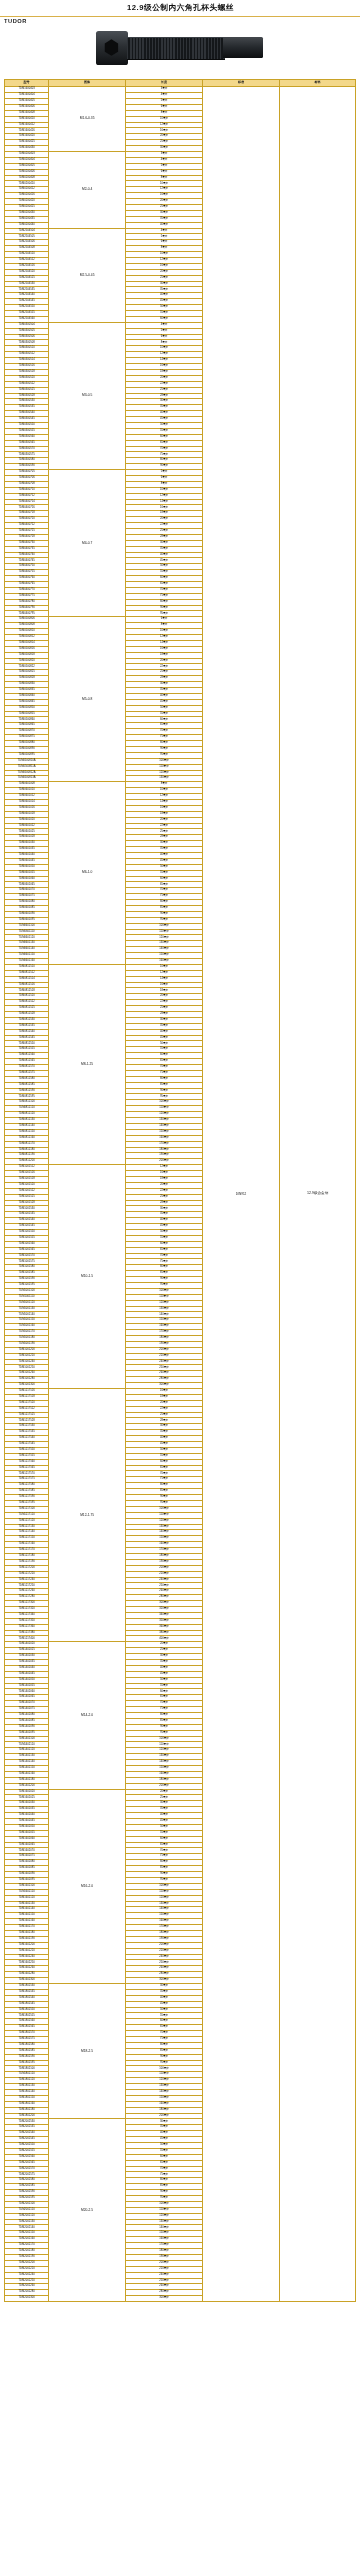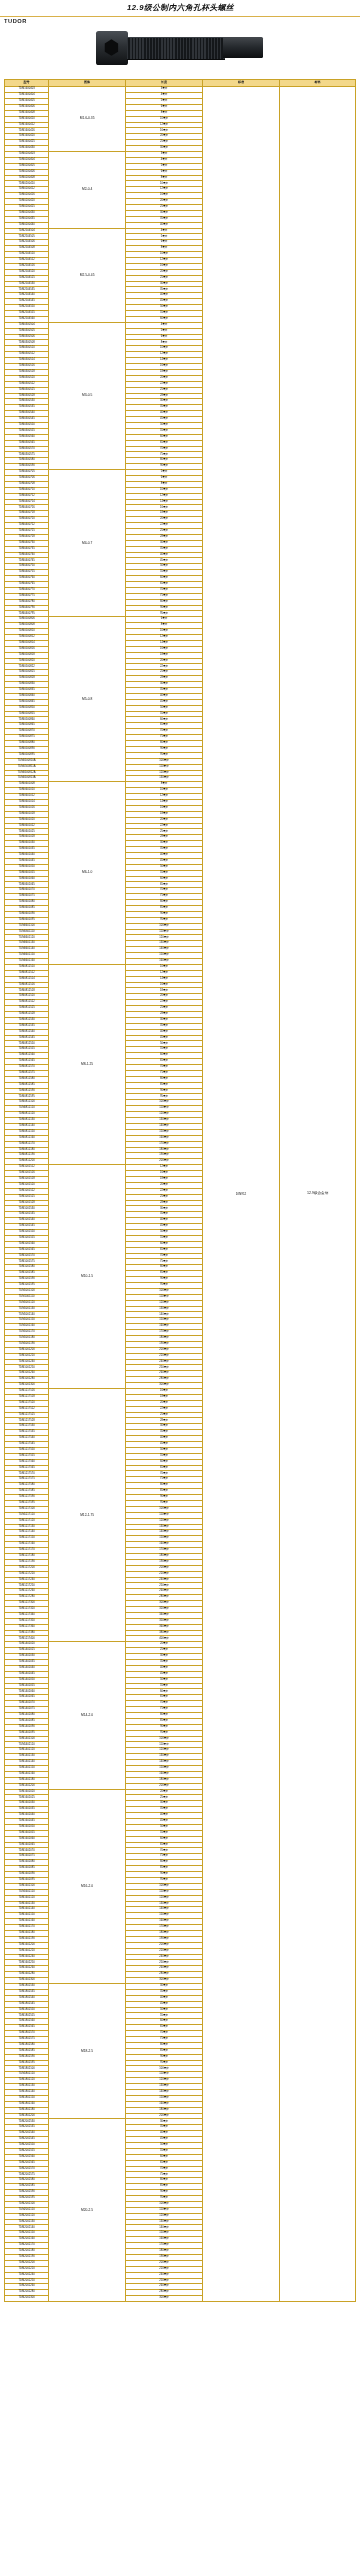--- a/index.html
+++ b/index.html
@@ -1,18 +1,18 @@
 <!DOCTYPE html>
 <html style="font-size:8.2px"><head>
 <meta charset="utf-8">
 <style>
   html,body{margin:0;padding:0;background:#ffffff;}
   body{font-family:"Liberation Sans","DejaVu Sans",sans-serif;}
   .page{width:361px;height:3634px;position:relative;background:#fff;box-sizing:border-box;}
-  .title-bar{height:15.5px;display:flex;align-items:center;justify-content:center;border-bottom:0.5px solid #d9b14a;font-style:italic;}
+  .title-bar{height:15.5px;display:flex;align-items:center;justify-content:center;border-bottom:0.5px solid #d9b14a;}
   .title-bar .title{font-size:7.7px;font-weight:bold;color:#111;letter-spacing:0.5px;}
   .brand{position:absolute;left:4.1px;top:17.5px;font-size:5.7px;font-weight:bold;color:#222;letter-spacing:0.5px;}
   .hero{height:62px;display:flex;align-items:center;justify-content:center;background:#fff;}
   .screw{position:relative;width:170px;height:34px;}
   .screw .head{position:absolute;left:0;top:0;width:32px;height:34px;background:linear-gradient(180deg,#4a4f55 0%,#2b2f33 45%,#101214 100%);border-radius:2.6px;}
   .screw .head:after{content:"";position:absolute;left:8.2px;top:8.8px;width:15.5px;height:16.5px;background:#0b0c0d;border-radius:2.1px;
     clip-path:polygon(50% 0%,93% 25%,93% 75%,50% 100%,7% 75%,7% 25%);}
   .screw .shank{position:absolute;left:31px;top:6.7px;width:98px;height:20.6px;background:
     repeating-linear-gradient(90deg,#2f3338 0px,#2f3338 1.5px,#14171a 1.5px,#14171a 3.1px);
     border-top:0.5px solid #3a3f45;border-bottom:0.5px solid #0a0b0c;}

